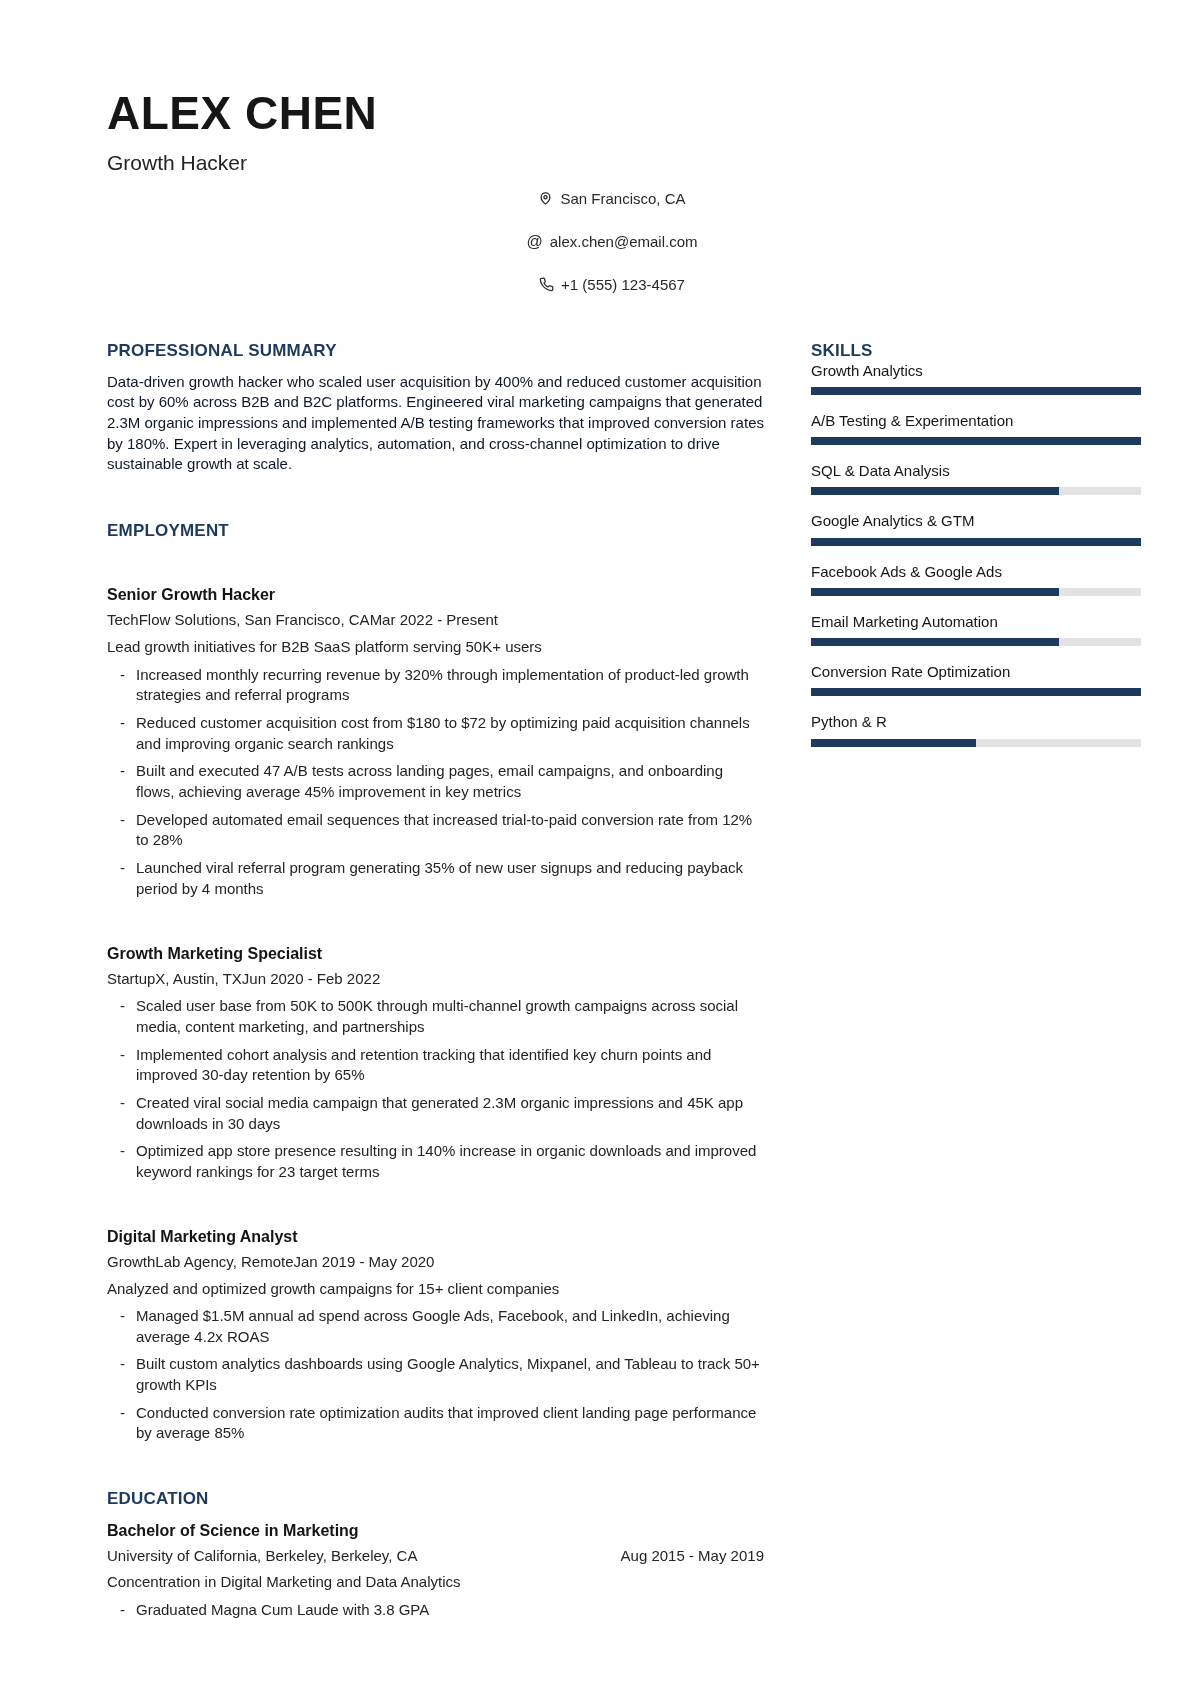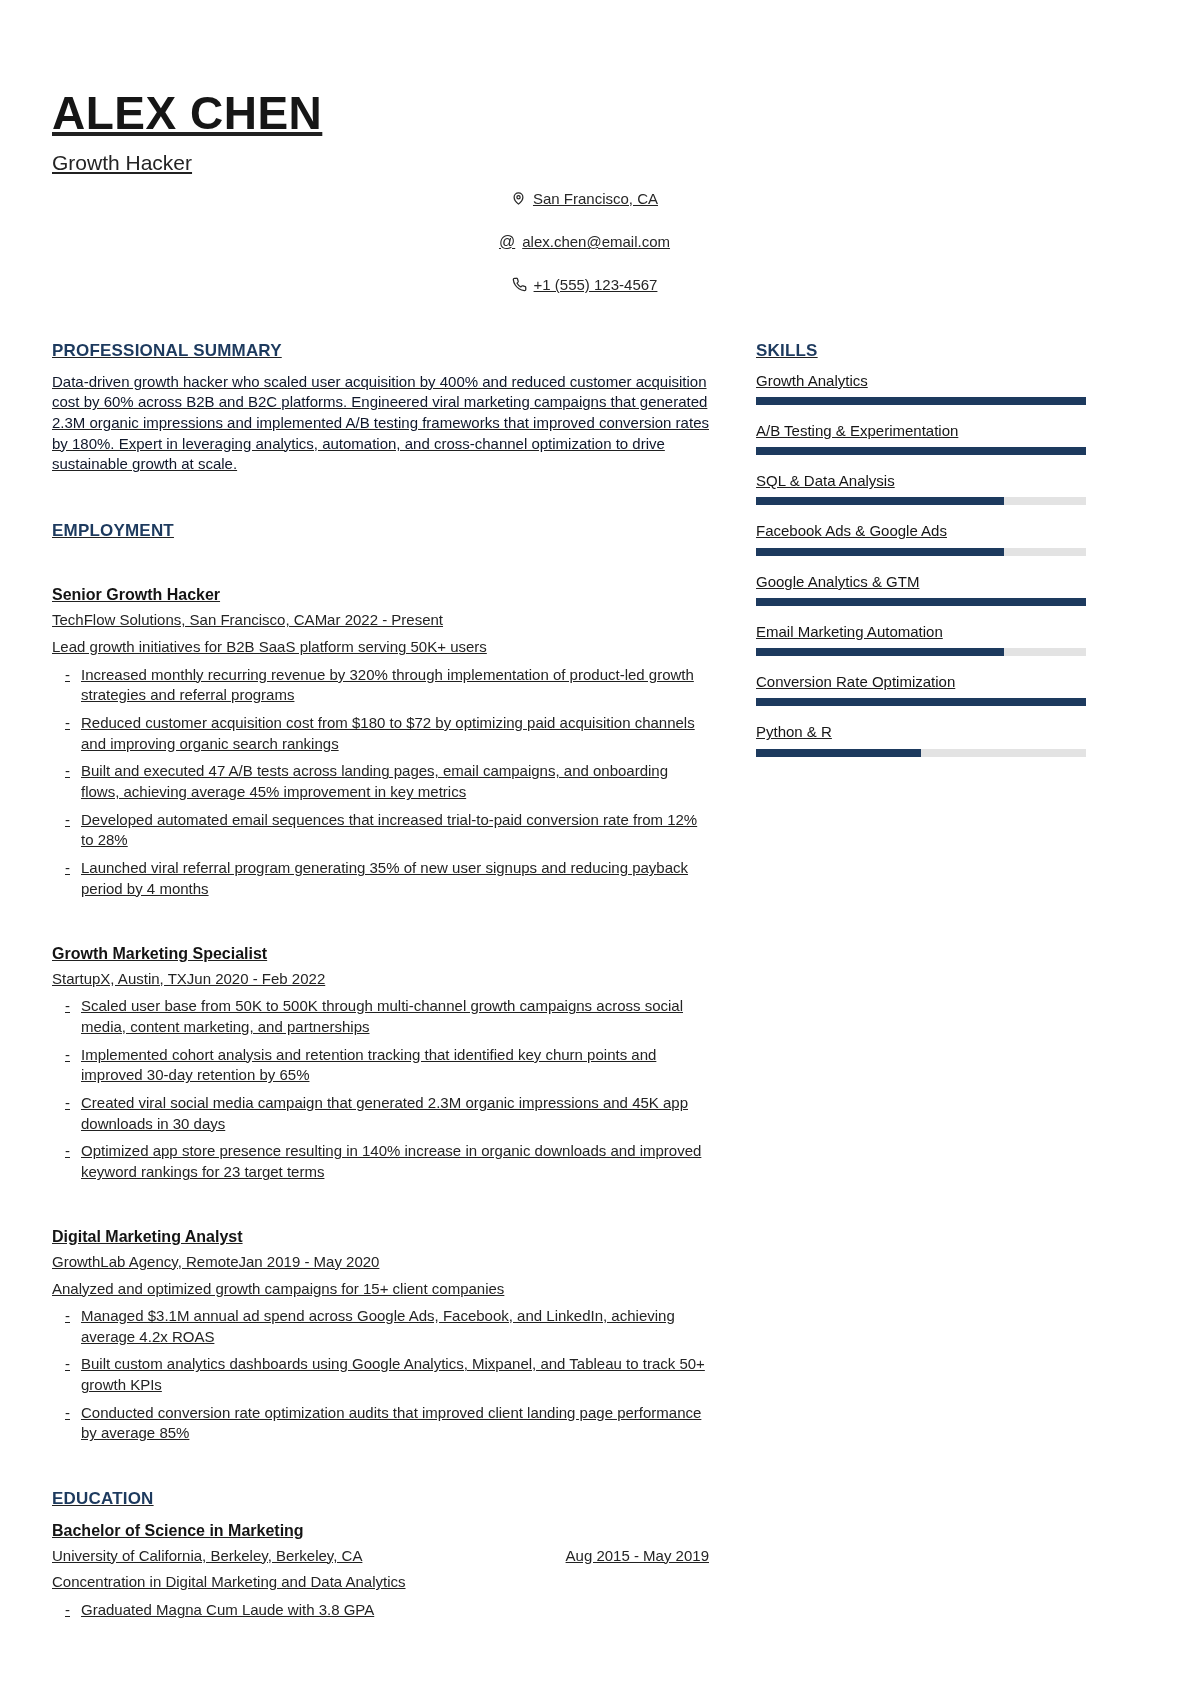--- a/index.html
+++ b/index.html
@@ -6,21 +6,21 @@
   html, body { background: #ffffff; }
   body {
     width: 1200px;
     height: 1697px;
     margin: 0 auto;
     font-family: "Liberation Sans", sans-serif;
     color: #212121;
     position: relative;
     overflow: hidden;
   }
-  .page { padding: 90px 83px 0 52px; text-decoration: underline; }
+  .page { padding: 90px 83px 0 107px; }
 
   
   .name {
     font-size: 46px;
     font-weight: 700;
     letter-spacing: 0.5px;
     color: #161616;
     line-height: 1.0;
   }
   .subtitle {
@@ -112,21 +112,21 @@
     display: flex;
     justify-content: space-between;
     align-items: baseline;
     font-size: 15px;
     color: #242424;
     line-height: 1.25;
   }
   .edu-concentration { margin-top: 7px; font-size: 15px; color: #242424; line-height: 1.3; }
 
   
-  .skill-list { margin-top: 10px; }
+  .skill-list { }
   .skill { margin-bottom: 17px; }
   .skill-label { font-size: 15px; color: #161616; line-height: 1.15; margin-bottom: 8px; }
   .skill-bar {
     height: 8px;
     width: 100%;
     background: #e3e3e3;
     position: relative;
   }
   .skill-bar-fill {
     height: 100%;
@@ -238,21 +238,21 @@
         <div class="job">
           <div class="job-title">Digital Marketing Analyst</div>
           <div class="job-meta">
             <span>GrowthLab Agency, Remote</span>
             <span>Jan 2019 - May 2020</span>
           </div>
           <div class="job-summary">Analyzed and optimized growth campaigns for 15+ client companies</div>
           <ul class="bullets">
             <li class="bullet">
                 <span class="dash">-</span>
-                <span>Managed $3.1M annual ad spend across Google Ads, Facebook, and LinkedIn, achieving average 4.2x ROAS</span>
+                <span>Managed $1.5M annual ad spend across Google Ads, Facebook, and LinkedIn, achieving average 4.2x ROAS</span>
               </li>
             <li class="bullet">
                 <span class="dash">-</span>
                 <span>Built custom analytics dashboards using Google Analytics, Mixpanel, and Tableau to track 50+ growth KPIs</span>
               </li>
             <li class="bullet">
                 <span class="dash">-</span>
                 <span>Conducted conversion rate optimization audits that improved client landing page performance by average 85%</span>
               </li>
           </ul>
@@ -296,29 +296,29 @@
                 <div class="skill-bar-fill" style="width: 100%;"></div>
               </div>
           </div>
           <div class="skill">
             <div class="skill-label">SQL &amp; Data Analysis</div>
             <div class="skill-bar">
                 <div class="skill-bar-fill" style="width: 75%;"></div>
               </div>
           </div>
           <div class="skill">
+            <div class="skill-label">Google Analytics &amp; GTM</div>
+            <div class="skill-bar">
+                <div class="skill-bar-fill" style="width: 100%;"></div>
+              </div>
+          </div>
+          <div class="skill">
             <div class="skill-label">Facebook Ads &amp; Google Ads</div>
             <div class="skill-bar">
                 <div class="skill-bar-fill" style="width: 75%;"></div>
-              </div>
-          </div>
-          <div class="skill">
-            <div class="skill-label">Google Analytics &amp; GTM</div>
-            <div class="skill-bar">
-                <div class="skill-bar-fill" style="width: 100%;"></div>
               </div>
           </div>
           <div class="skill">
             <div class="skill-label">Email Marketing Automation</div>
             <div class="skill-bar">
                 <div class="skill-bar-fill" style="width: 75%;"></div>
               </div>
           </div>
           <div class="skill">
             <div class="skill-label">Conversion Rate Optimization</div>

